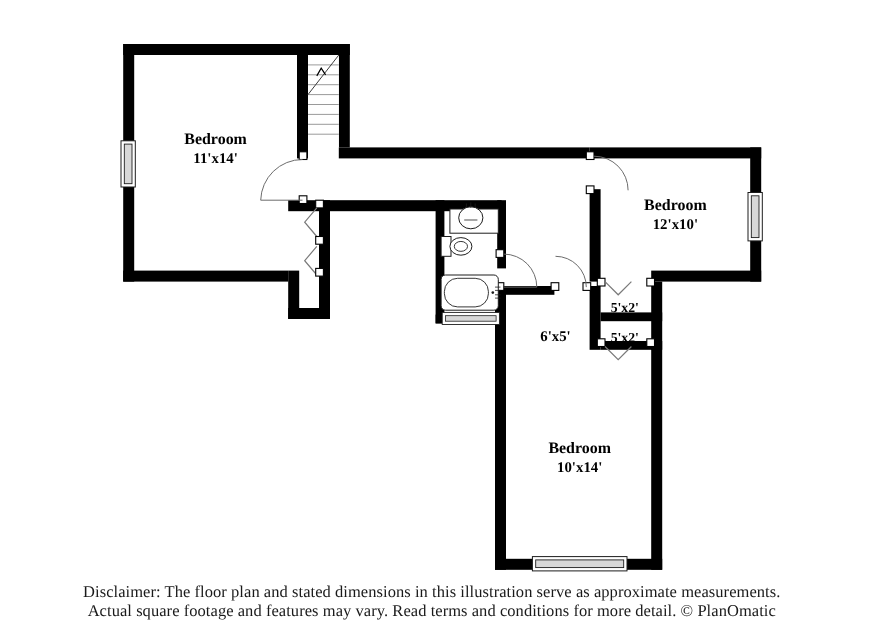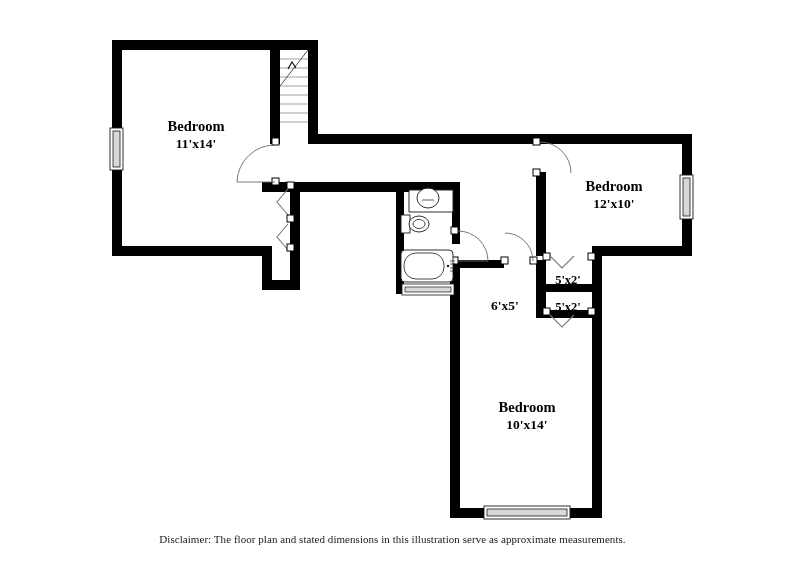--- a/index.html
+++ b/index.html
@@ -49,21 +49,21 @@
     fill: #000000;
     text-anchor: middle;
   }
   .disclaimer {
     position: absolute;
     left: 0;
     top: 519px;
     width: 785px;
     text-align: center;
     font-family: "Liberation Serif", serif;
-    font-size: 11px;
+    font-size: 15px;
     color: #1a1a1a;
     line-height: 17px;
     letter-spacing: 0.05px;
   }
   .disclaimer div { white-space: nowrap; }
 </style>
 </head>
 <body>
 
 <div id="plan-root">
@@ -258,15 +258,16 @@
     <text class="closet-label" x="568" y="272">5'x2'</text>
 
     <text class="closet-label" x="568" y="299">5'x2'</text>
 
   </g>
 
 </svg>
 
 <div class="disclaimer">
   <div>Disclaimer: The floor plan and stated dimensions in this illustration serve as approximate measurements.</div>
+  <div>Actual square footage and features may vary. Read terms and conditions for more detail. © PlanOmatic</div>
 </div>
 
 </div>
 
 </body></html>

